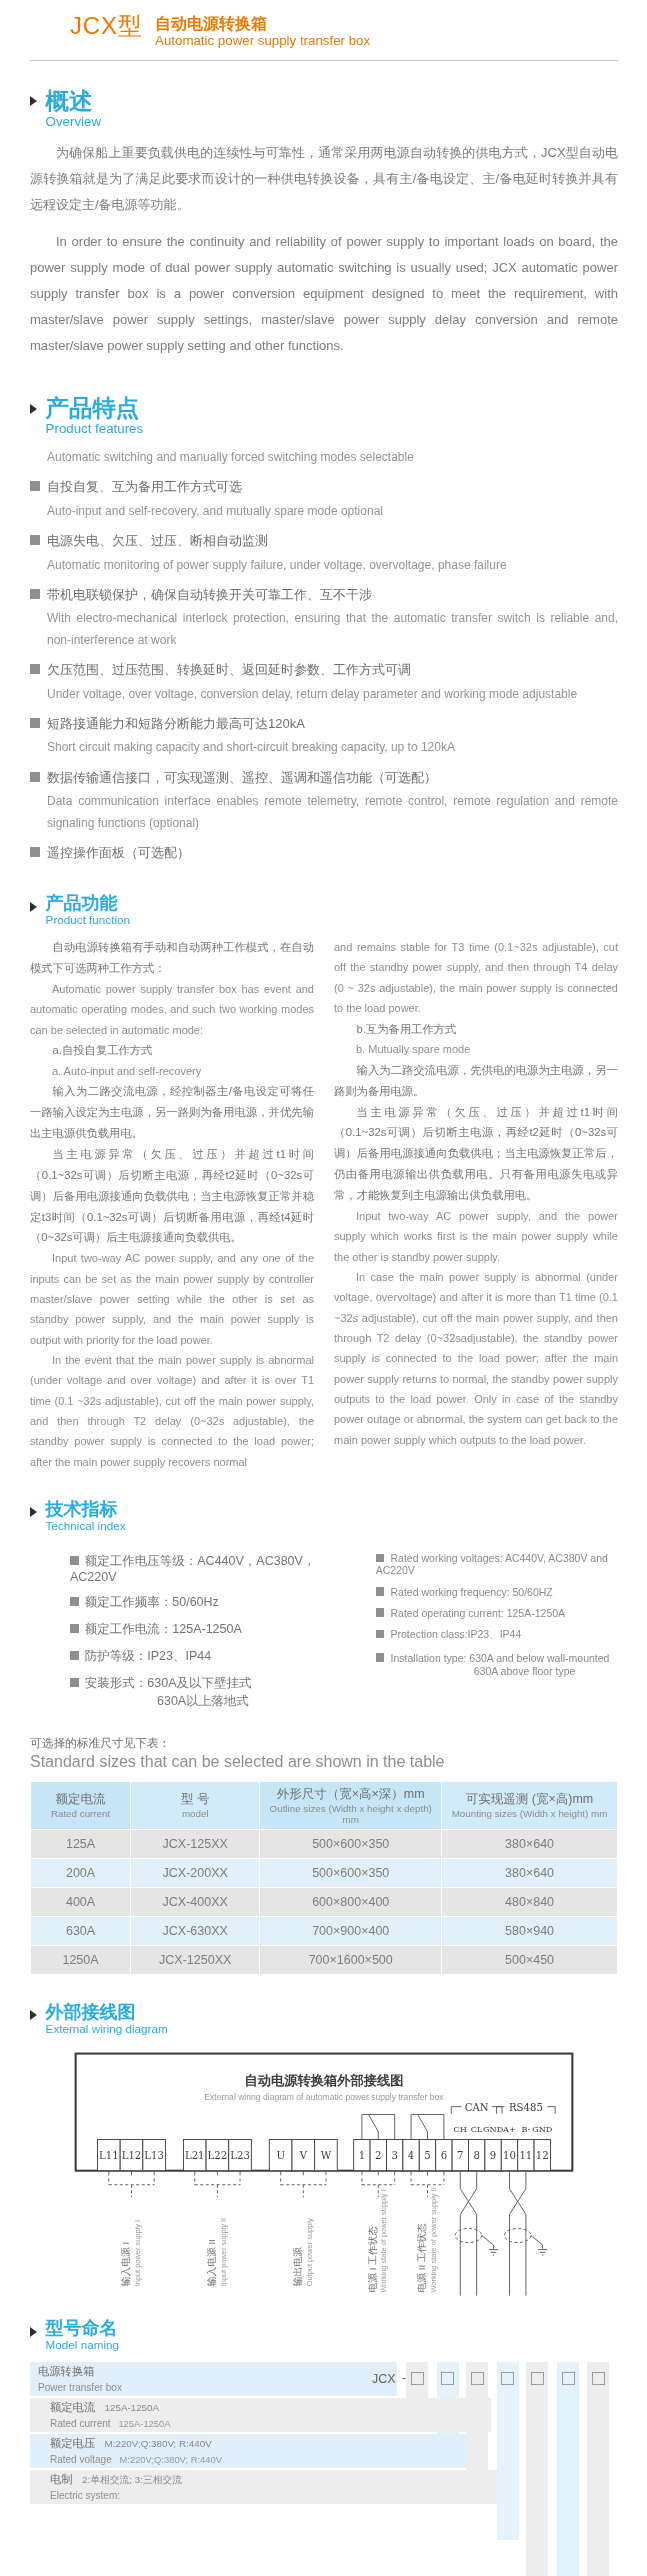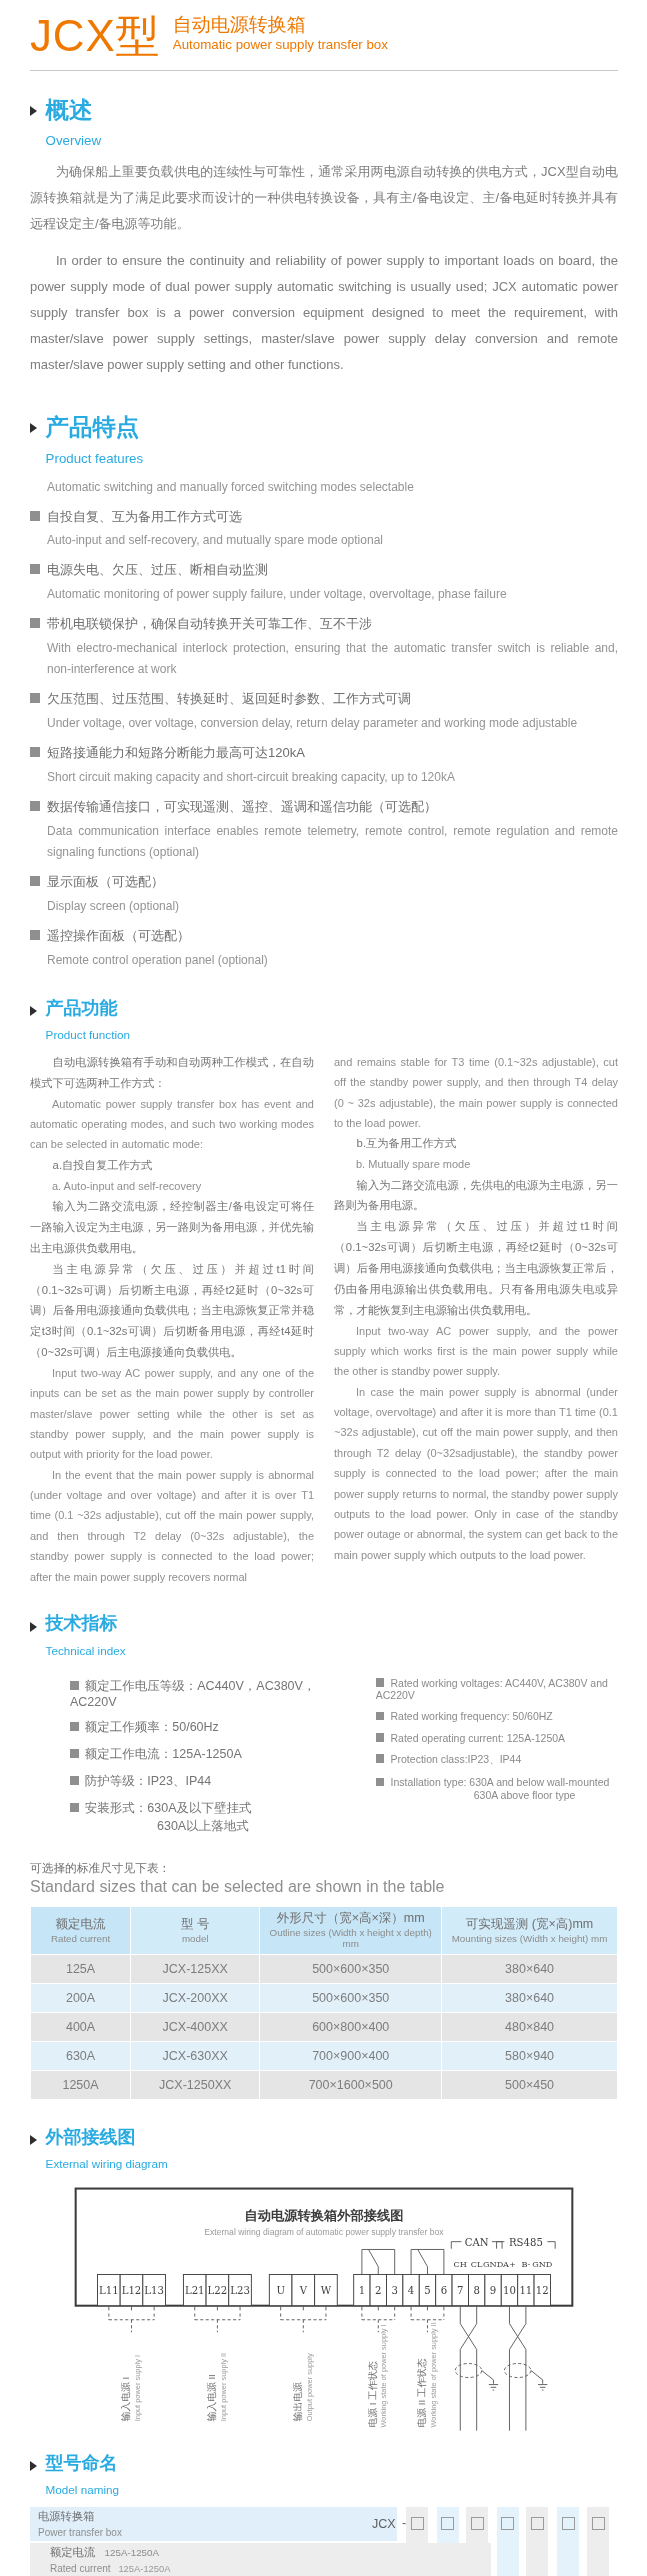--- a/index.html
+++ b/index.html
@@ -1,30 +1,30 @@
 <!DOCTYPE html>
 <html style="font-size:12.5px"><head>
 <meta charset="utf-8">
 <style>
   html,body{margin:0;padding:0;background:#fff;}
   body{font-family:"Liberation Sans","DejaVu Sans",sans-serif;color:#7a7a7a;}
   .page{width:648px;box-sizing:border-box;padding:12.5px 30px 11px;}
 
   
   .hdr{display:flex;align-items:flex-start;gap:12.5px;}
-  .hdr-model{font-size:44px;color:#ee7800;line-height:1.05;letter-spacing:0.8px;}
-  .hdr-zh{font-size:19px;color:#ee7800;font-weight:normal;line-height:1.2;margin-top:1.6px;}
+  .hdr-model{font-size:24px;color:#ee7800;line-height:1.05;letter-spacing:0.8px;margin-left:40px;}
+  .hdr-zh{font-size:16px;color:#ee7800;font-weight:bold;line-height:1.2;margin-top:1.6px;}
   .hdr-en{font-size:13.3px;color:#ee7800;line-height:1.2;}
   .rule{border:none;border-top:0.8px solid #c9c9c9;margin:11px 0 0;}
 
   
   .sec{display:flex;gap:8.6px;margin:26.5px 0 11px;}
   .tri{width:0;height:0;border-left:7.8px solid #2e2e2e;border-top:5.5px solid transparent;border-bottom:5.5px solid transparent;margin-top:8.6px;flex:0 0 auto;}
   .sec h2{margin:0;color:#29abe2;font-size:23.4px;font-weight:bold;line-height:1.12;}
-  .sec .sen{color:#29abe2;font-size:13.3px;margin-top:10px;text-align:center;}
+  .sec .sen{color:#29abe2;font-size:13.3px;margin-top:0;text-align:center;}
   .sec.small h2{font-size:18px;}
   .sec.small .sen{font-size:11.7px;}
 
   
   .para{font-size:13px;line-height:2.0;color:#7d7d7d;text-align:justify;text-indent:2em;margin:4.7px 0 11px;}
 
   
   .feat{margin:1.6px 0;}
   .feat-zh{font-size:13px;color:#6e6e6e;line-height:2.05;}
   .sq{display:inline-block;width:10px;height:10px;background:#8f8f8f;margin-right:7px;}
@@ -154,26 +154,21 @@
       </div>
     <div class="feat">
         <div class="feat-zh"><span class="sq"></span><span>短路接通能力和短路分断能力最高可达120kA</span></div>
         <div class="feat-en">Short circuit making capacity and short-circuit breaking capacity, up to 120kA</div>
       </div>
     <div class="feat">
         <div class="feat-zh"><span class="sq"></span><span>数据传输通信接口，可实现遥测、遥控、遥调和遥信功能（可选配）</span></div>
         <div class="feat-en">Data communication interface enables remote telemetry, remote control, remote regulation and remote signaling functions (optional)</div>
       </div>
     <div class="feat">
-        <div class="feat-zh"><span class="sq"></span><span>显示面板（可选配）</span></div>
-        <div class="feat-en">Display screen (optional)</div>
-      </div>
-    <div class="feat">
         <div class="feat-zh"><span class="sq"></span><span>遥控操作面板（可选配）</span></div>
-        <div class="feat-en">Remote control operation panel (optional)</div>
       </div>
   </div>
 
   <div class="sec small">
     <span class="tri"></span>
     <div>
       <h2>产品功能</h2>
       <div class="sen">Product function</div>
     </div>
   </div>

